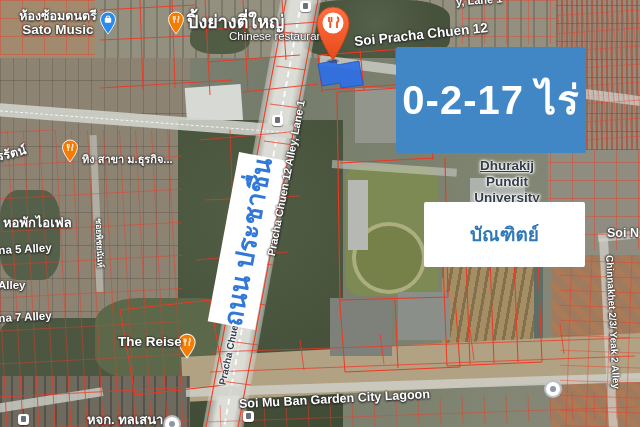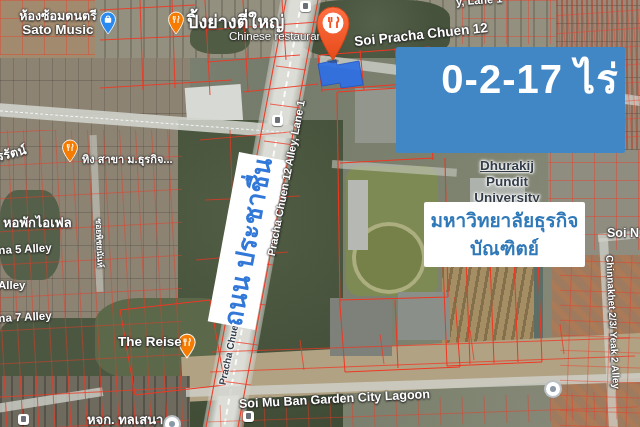--- a/index.html
+++ b/index.html
@@ -16,21 +16,21 @@
   
   .lbl{position:absolute;color:#fff;font-weight:bold;white-space:nowrap;
        text-shadow:0 0 2px rgba(40,40,40,.95),0 0 2px rgba(40,40,40,.95),0 1px 2px rgba(30,30,30,.9);
        z-index:5;line-height:1.1;}
   .lbl-dark{position:absolute;color:#333d49;font-weight:bold;white-space:nowrap;
        text-shadow:0 0 2px #fff,0 0 2px #fff,0 0 3px #fff,0 0 4px rgba(255,255,255,.9);
        z-index:5;line-height:1.1;}
   .vert{transform-origin:center;white-space:nowrap;}
   
   .area-box{position:absolute;left:396px;top:47px;width:190px;height:106px;background:#4187c6;
-       display:flex;align-items:flex-start;justify-content:center;z-index:6;border-radius:2px;padding-left:39px;}
+       display:flex;align-items:center;justify-content:center;z-index:6;border-radius:2px;}
   .area-box span{color:#fff;font-size:40px;font-weight:bold;letter-spacing:1px;}
   .uni-box{position:absolute;left:424px;top:202px;width:161px;height:65px;background:#fff;
        display:flex;flex-direction:column;align-items:center;justify-content:center;z-index:6;border-radius:2px;}
   .uni-box span{color:#3079b8;font-size:19px;font-weight:bold;line-height:1.45;}
   .banner{position:absolute;left:223px;top:155px;width:48px;height:172px;background:#fff;
        transform:rotate(10.5deg);z-index:4;display:flex;align-items:center;justify-content:center;}
   .banner span{transform:rotate(-90deg);white-space:nowrap;color:#3178d8;font-size:26px;font-weight:bold;}
   
   .pin{position:absolute;z-index:5;width:18px;height:24px;}
   .poidot{position:absolute;z-index:5;width:14px;height:14px;border-radius:50%;
@@ -135,21 +135,20 @@
   </svg>
 
   <div class="banner">
     <span>ถนน ประชาชื่น</span>
   </div>
 
   <div class="area-box">
     <span>0-2-17 ไร่</span>
   </div>
   <div class="uni-box">
-    <span>มหาวิทยาลัยธุรกิจ</span>
     <span>บัณฑิตย์</span>
   </div>
 
   <div class="bigpin">
     <svg width="38" height="58" viewBox="0 0 38 58">
       <defs>
           <linearGradient id="pg1" x1="0" y1="0" x2="0" y2="1">
         <stop offset="0" stop-color="#ff7043"></stop>
             <stop offset="1" stop-color="#e64a19"></stop>
           </linearGradient>

